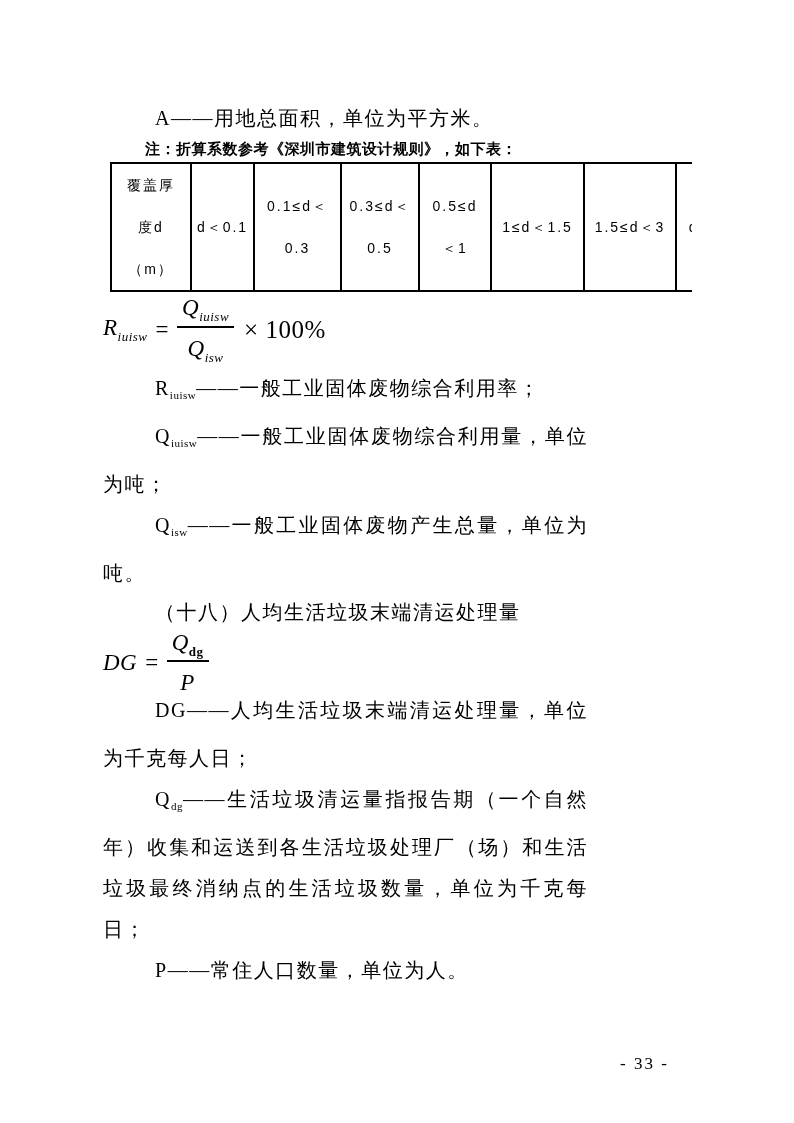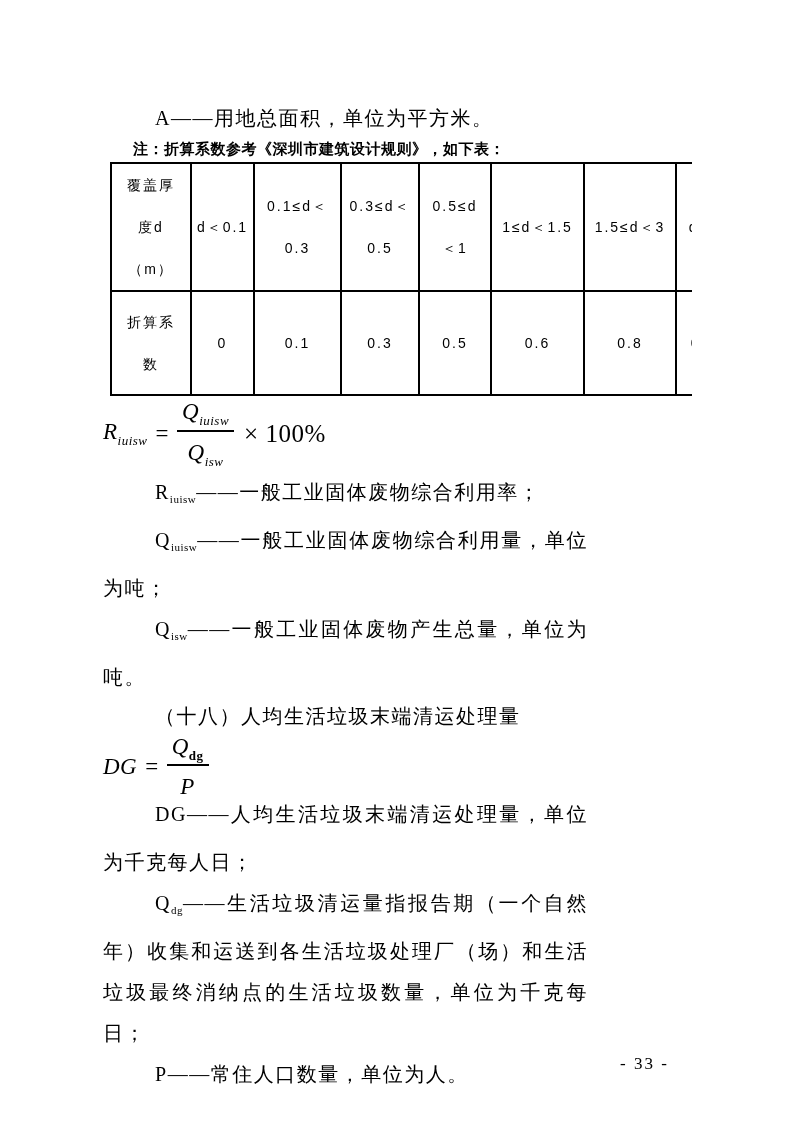--- a/index.html
+++ b/index.html
@@ -16,21 +16,21 @@
   }
   .line-a {
     margin: 0;
     padding-top: 102px;
     font-size: 20px;
     line-height: 32px;
     letter-spacing: 1.5px;
     text-indent: 52px;
   }
   .note {
-    margin: 4px 0 0 30px;
+    margin: 4px 0 0 42px;
     font-size: 15px;
     font-weight: bold;
     line-height: 22px;
     letter-spacing: 0.5px;
     font-family: "Liberation Sans", "DejaVu Sans", sans-serif;
   }
   table.conv {
     border-collapse: collapse;
     table-layout: fixed;
     width: 620px;
@@ -122,31 +122,20 @@
       <td>0.1≤d＜
 0.3</td>
       <td>0.3≤d＜
 0.5</td>
       <td>0.5≤d
 ＜1</td>
       <td>1≤d＜1.5</td>
       <td>1.5≤d＜3</td>
       <td>d≥3</td>
     </tr>
-    <tr>
-      <td>折算系
-数</td>
-      <td>0</td>
-      <td>0.1</td>
-      <td>0.3</td>
-      <td>0.5</td>
-      <td>0.6</td>
-      <td>0.8</td>
-      <td>0.9</td>
-    </tr>
   </tbody>
     </table>
 
 
   <div class="formula formula1">
     <span><i>R</i><sub class="f-sub">iuisw</sub></span>
     <span class="f-eq">=</span>
     <span class="frac">
       <span class="num"><i>Q</i><sub class="f-sub">iuisw</sub></span>
       <span class="den"><i>Q</i><sub class="f-sub">isw</sub></span>

